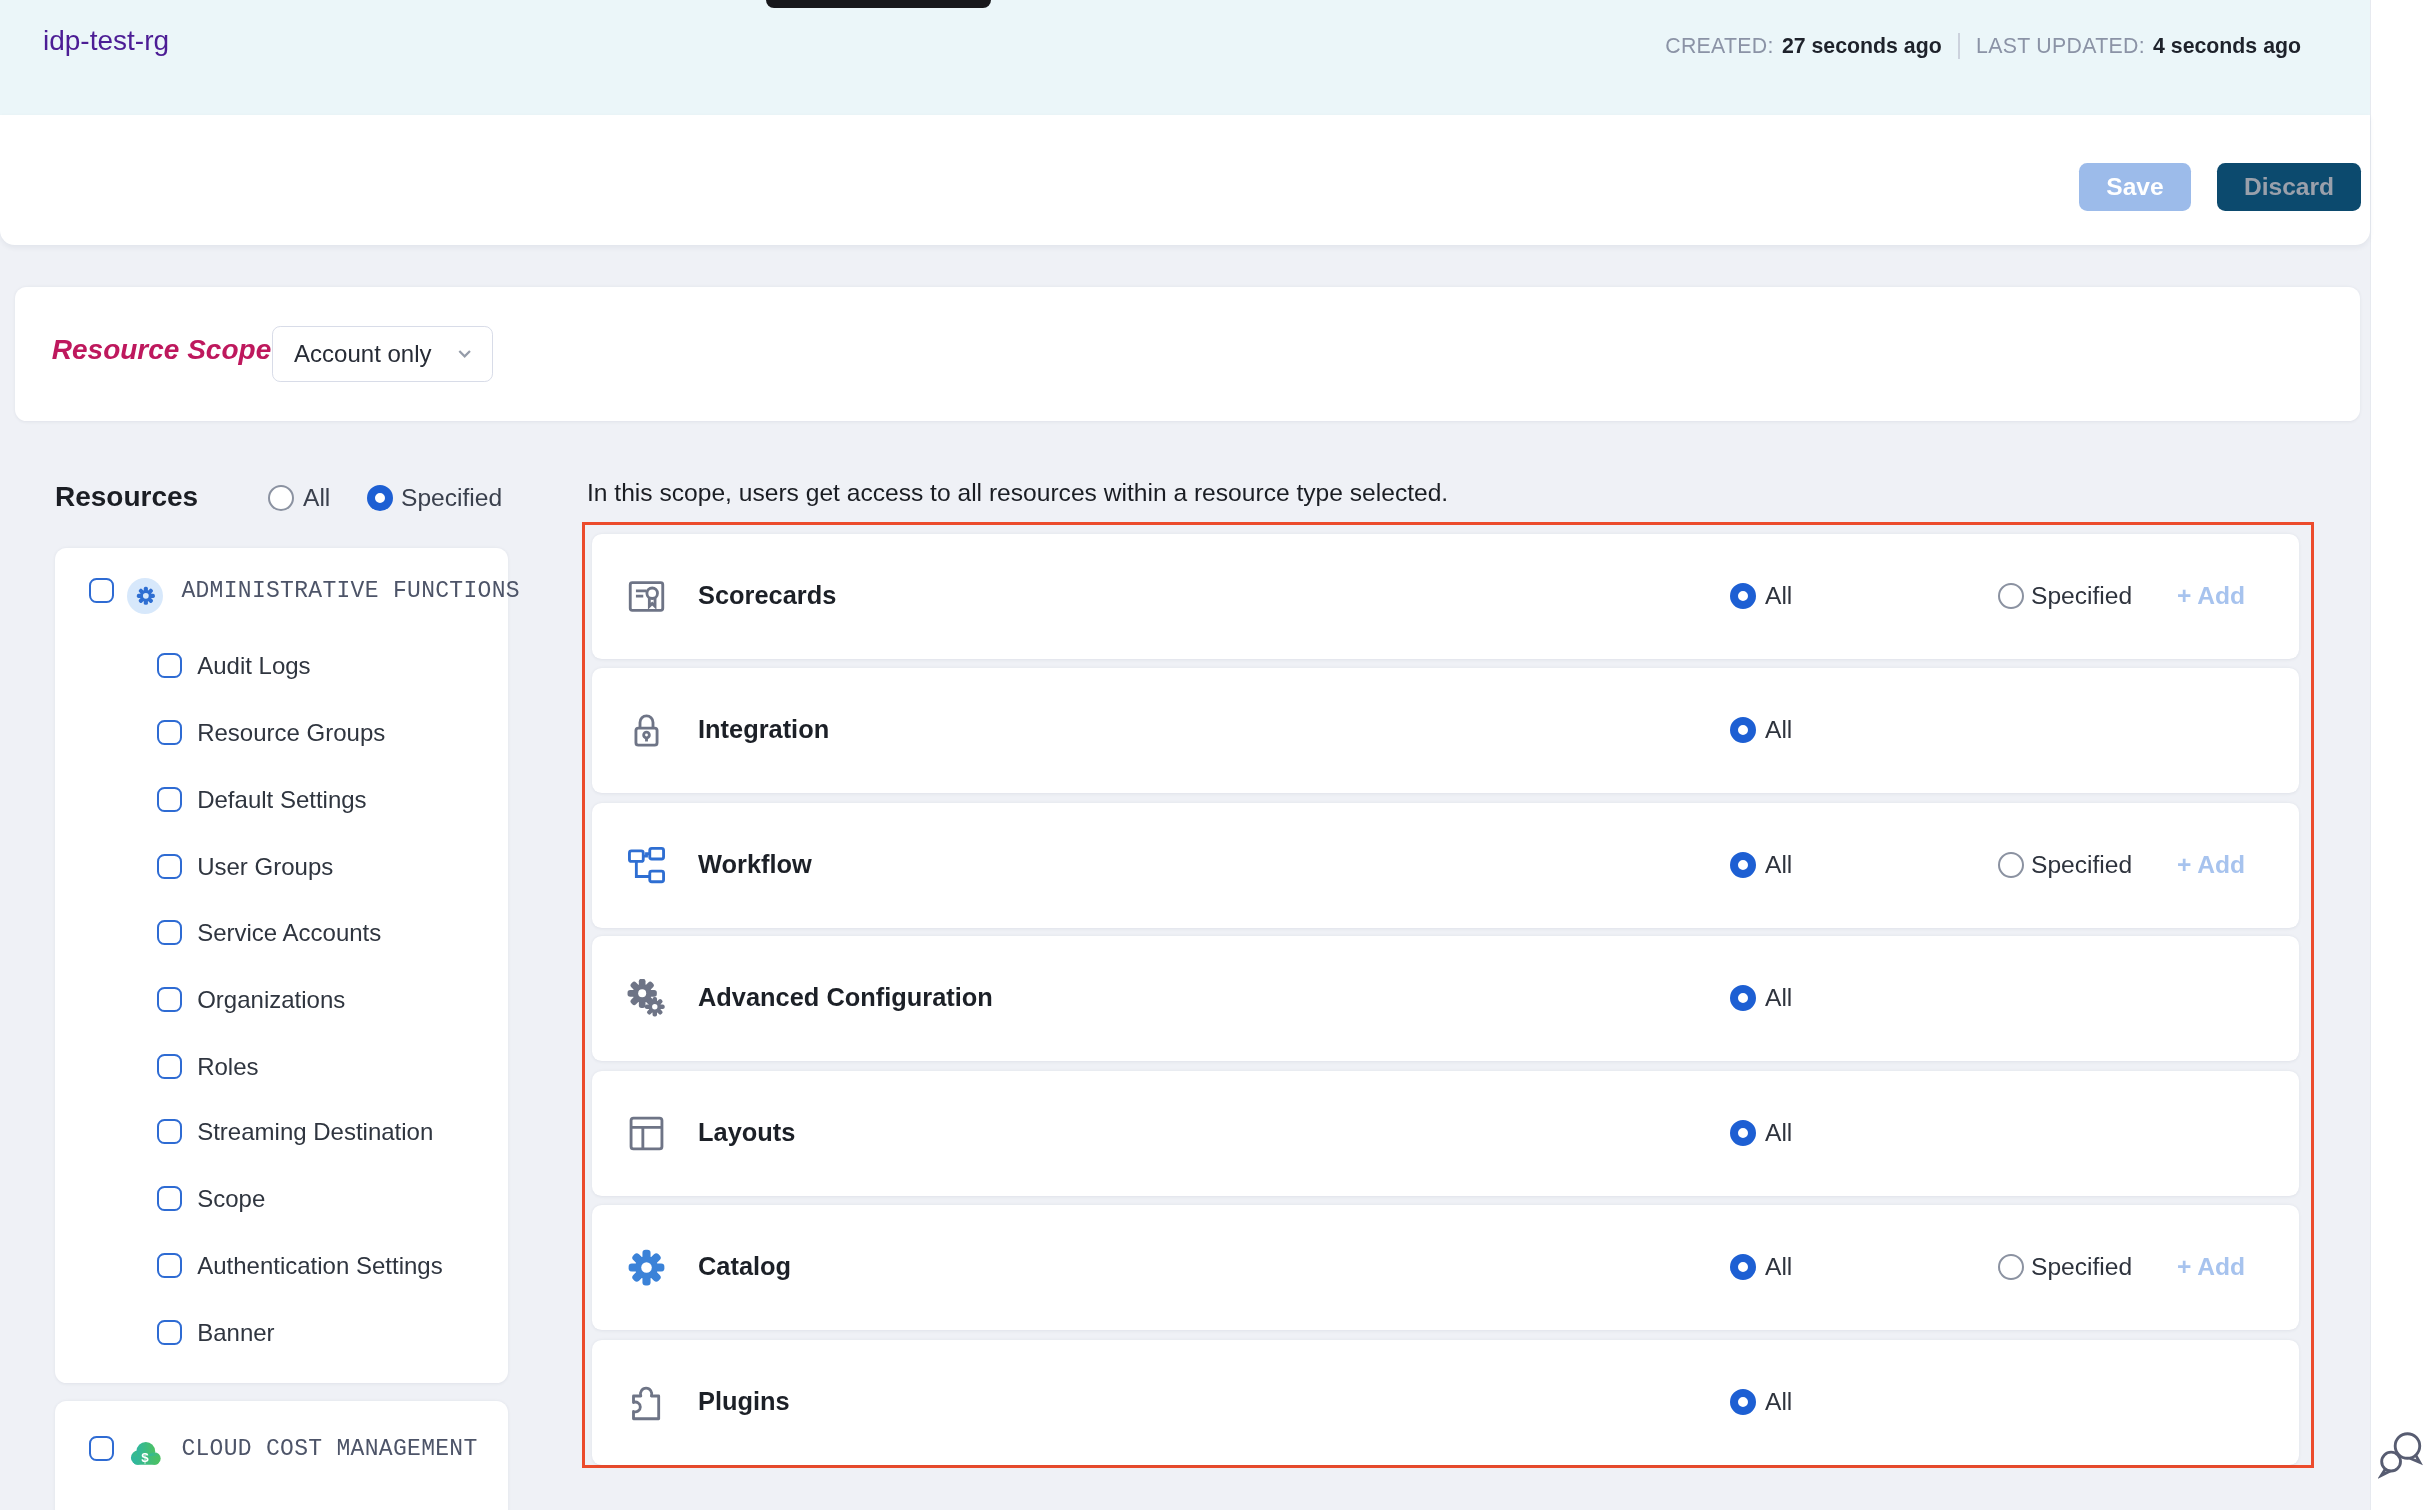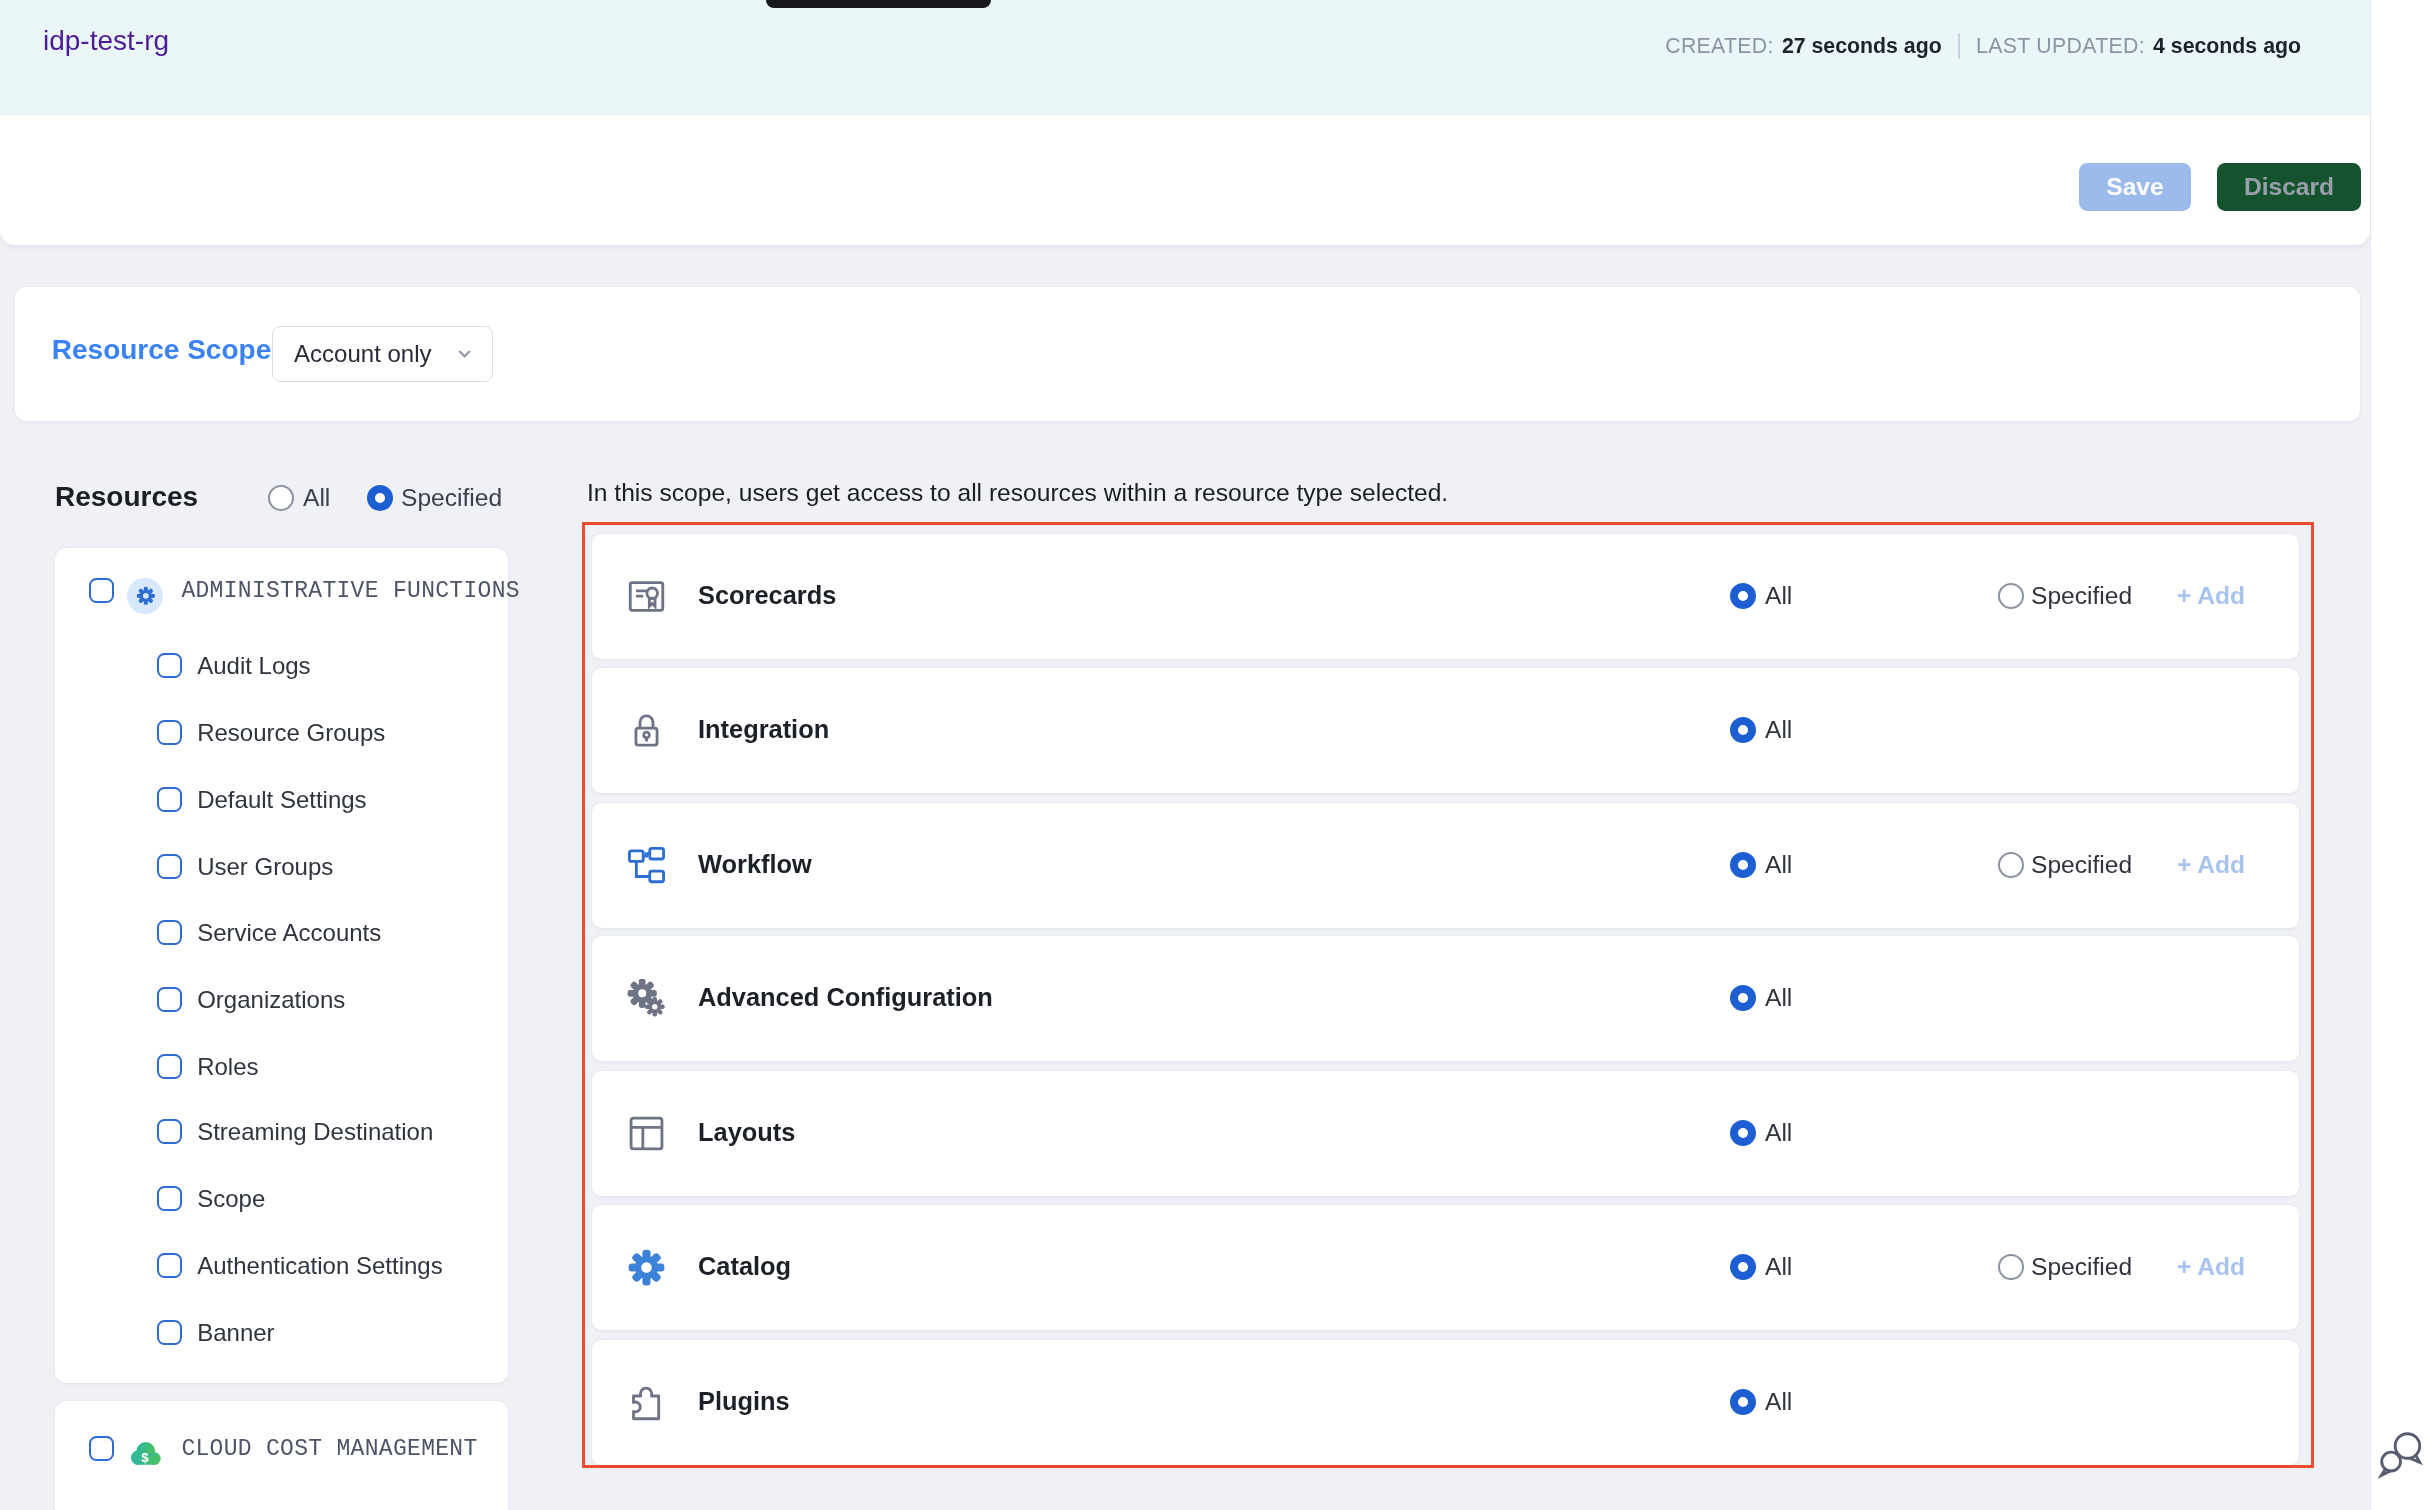--- a/index.html
+++ b/index.html
@@ -21,26 +21,26 @@
   .meta .val { color:#1e222b; font-weight:700; margin-left:8.2px; }
   .meta .sep { width:1.6px; height:26px; background:#ccd2dd; margin:0 16.4px; }
 
   
   .band-toolbar { position:absolute; left:0; top:115px; width:2370px; height:130px; background:#ffffff;
     border-radius:0 0 14.8px 14.8px; box-shadow:0 2.5px 5.7px rgba(40,50,80,.06); }
   .subtitle { position:absolute; left:12.3px; top:57px; font-size:24.6px; color:#1c1f26; }
   .btn { position:absolute; top:48px; height:48px; border:none; border-radius:8.2px; font-size:24.6px; font-weight:700;
     font-family:inherit; display:flex; align-items:center; justify-content:center; cursor:pointer; }
   .btn-save { left:2079px; width:112px; background:#9cbbea; color:#ffffff; }
-  .btn-discard { left:2217px; width:144px; background:#14532d; color:#9aa0ab; }
+  .btn-discard { left:2217px; width:144px; background:#0c4a6e; color:#9aa0ab; }
 
   
   .card { position:absolute; background:#ffffff; border-radius:11.5px; box-shadow:0 0.8px 3.3px rgba(30,40,70,.07); }
   .scope-card { left:14.8px; top:287px; width:2345px; height:134px; }
-  .scope-label { position:absolute; left:37px; top:47px; font-size:28px; font-weight:700; color:#3b82f6; }
+  .scope-label { position:absolute; left:37px; top:47px; font-size:28px; font-weight:700; color:#be185d;font-style:italic; }
   .dropdown { position:absolute; left:257px; top:39px; width:221px; height:56px; border:1.6px solid #d8dce8;
     border-radius:8.2px; background:#fff; display:flex; align-items:center; justify-content:space-between;
     padding:0 16.4px 0 21.3px; cursor:pointer; }
   .dropdown .dd-text { font-size:24px; color:#272c36; }
 
   
   .res-header { position:absolute; left:55px; top:478px; width:459px; height:39px; }
   .res-title { position:absolute; left:0; top:3.3px; font-size:28px; font-weight:700; color:#1b1e24; }
   .radio { width:26px; height:26px; border-radius:50%; background:#fff; }
   .radio.off { border:2.5px solid #8b92a1; }

